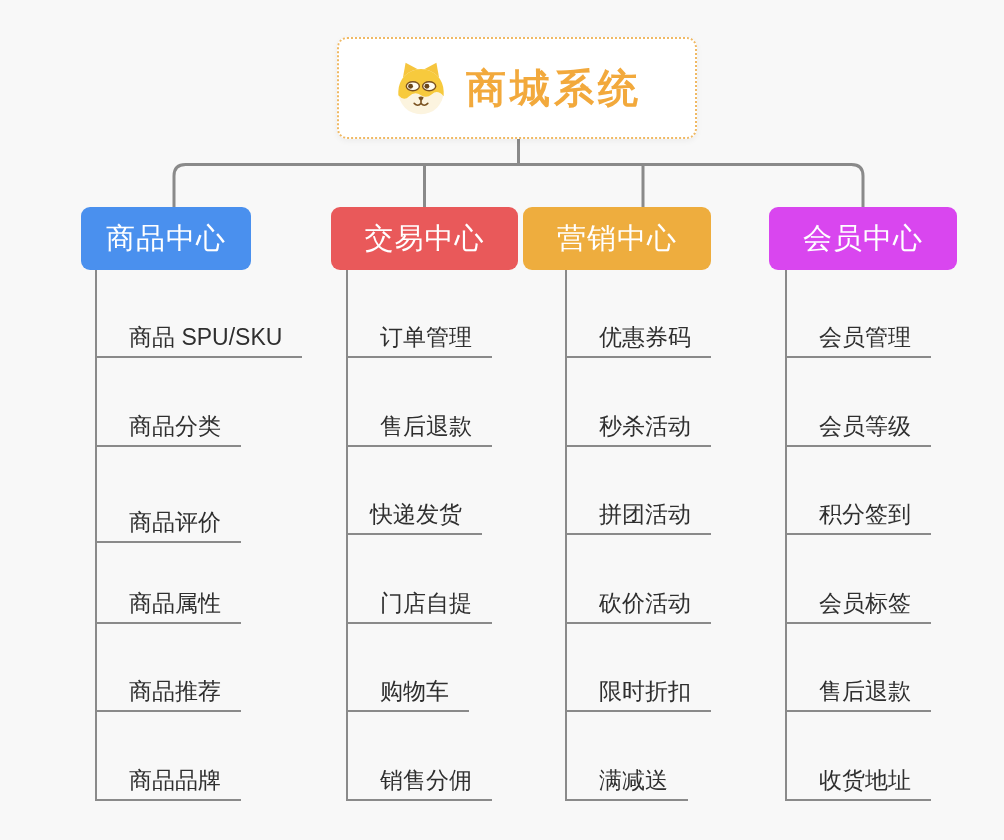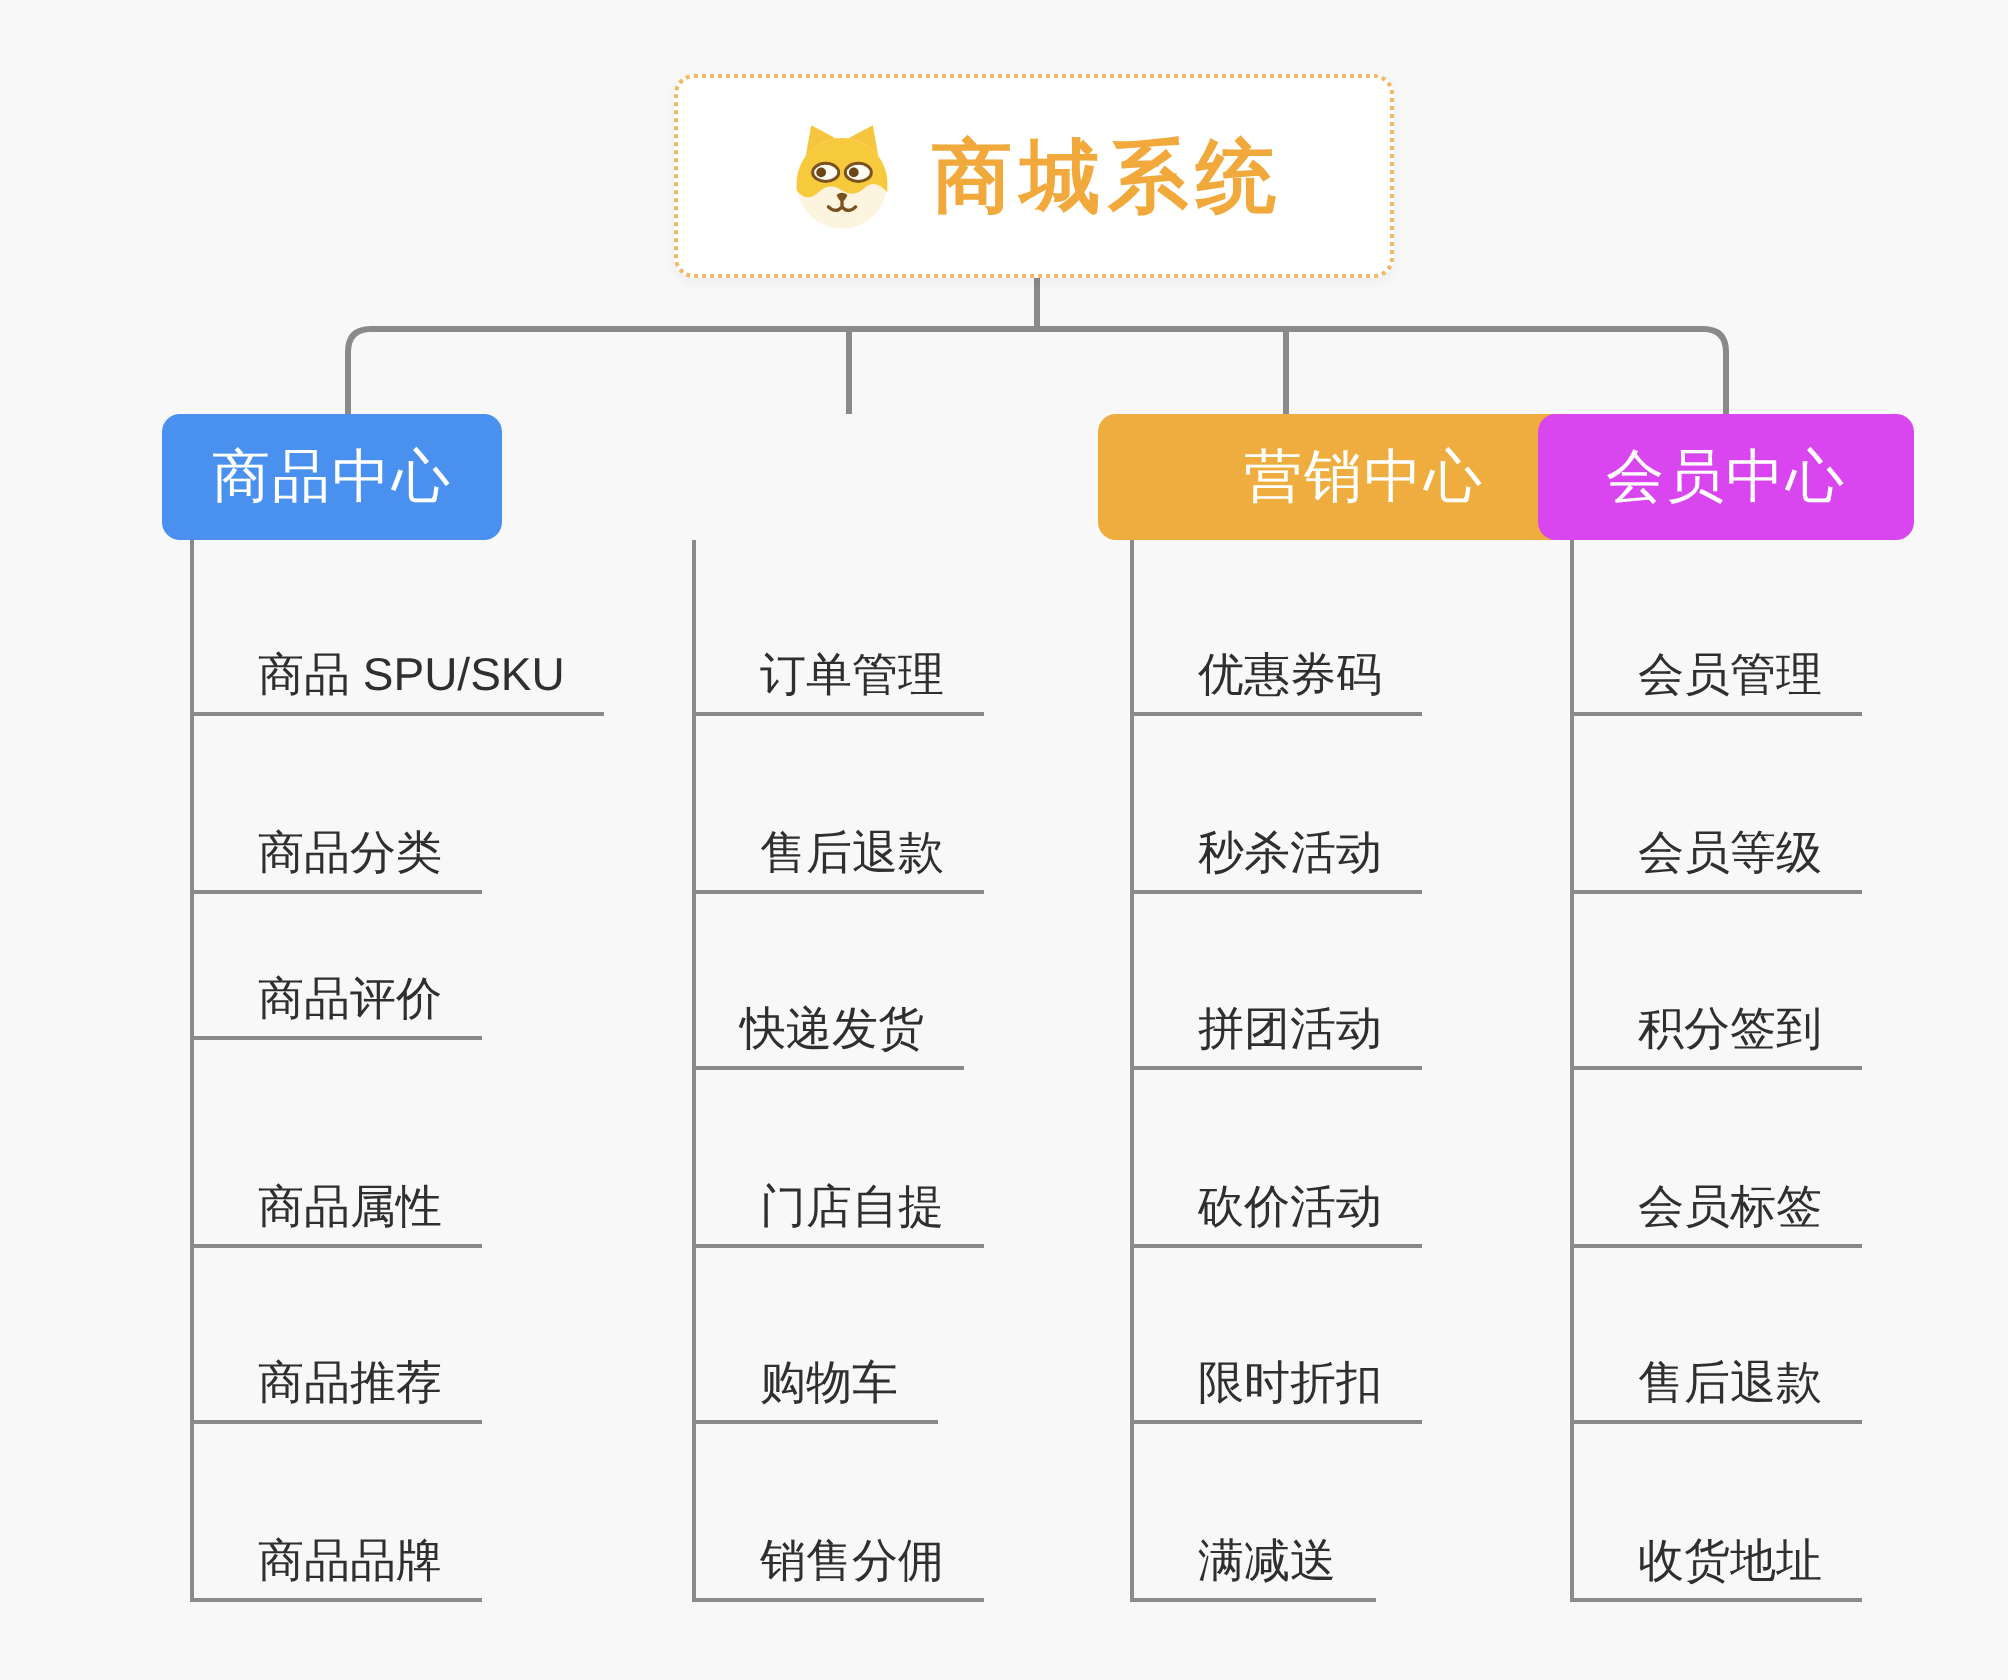--- a/index.html
+++ b/index.html
@@ -25,21 +25,21 @@
   .dog{width:58px;height:58px;display:inline-flex;}
 
   
   .branch{
     position:absolute;top:207px;height:63px;border-radius:9px;
     display:flex;align-items:center;justify-content:center;
     color:#ffffff;font-size:29px;letter-spacing:1px;white-space:nowrap;
   }
   .b0{left:57px;width:170px;}
   .b1{left:307px;width:187px;}
-  .b2{left:525px;width:224px;padding-left:21px;}
+  .b2{left:499px;width:188px;}
   .b3{left:745px;width:188px;}
 
   
   .spine{position:absolute;top:270px;height:529px;width:2px;background:#8a8a8a;}
   .s0{left:71px;} .s1{left:322px;} .s2{left:541px;} .s3{left:761px;}
 
   
   .leaf{
     position:absolute;height:33px;line-height:33px;
     padding:0 20px 2px 34px;
@@ -73,31 +73,32 @@
         <circle cx="20.5" cy="30" r="2.7" fill="#6b4718"></circle>
         <circle cx="38.5" cy="30" r="2.7" fill="#6b4718"></circle>
         <path d="M29 42.5 q3 -2.5 6 0 q-1.5 3.6 -3 3.6 q-1.5 0 -3 -3.6 Z" fill="#7a5220"></path>
         <path d="M32 46 v3 M32 49 q-3.5 4 -7.5 0 M32 49 q3.5 4 7.5 0" stroke="#7a5220" stroke-width="1.8" fill="none" stroke-linecap="round"></path>
       </svg>
     </span>
     <span class="root-title">商城系统</span>
   </div>
 
   <div class="branch b0" style="background: rgb(74, 144, 238);">商品中心</div>
+  <div class="branch b1" style="background: rgb(233, 89, 90);">交易中心</div>
   <div class="branch b2" style="background: rgb(238, 173, 62);">营销中心</div>
   <div class="branch b3" style="background: #d946ef;">会员中心</div>
 
   <div class="spine s0"></div>
   <div class="spine s1"></div>
   <div class="spine s2"></div>
   <div class="spine s3"></div>
 
   <div class="leaf" style="left:71px;top:321px;">商品 SPU/SKU</div>
   <div class="leaf" style="left:71px;top:410px;text-align:right;">商品分类</div>
-  <div class="leaf" style="left:71px;top:483px;">商品评价</div>
+  <div class="leaf" style="left:71px;top:506px;">商品评价</div>
   <div class="leaf" style="left:71px;top:587px;">商品属性</div>
   <div class="leaf" style="left:71px;top:675px;">商品推荐</div>
   <div class="leaf" style="left:71px;top:764px;">商品品牌</div>
 
   <div class="leaf" style="left:322px;top:321px;">订单管理</div>
   <div class="leaf" style="left:322px;top:410px;">售后退款</div>
   <div class="leaf" style="left:322px;top:498px;padding-left:24px;">快递发货</div>
   <div class="leaf" style="left:322px;top:587px;">门店自提</div>
   <div class="leaf" style="left:322px;top:675px;">购物车</div>
   <div class="leaf" style="left:322px;top:764px;">销售分佣</div>

